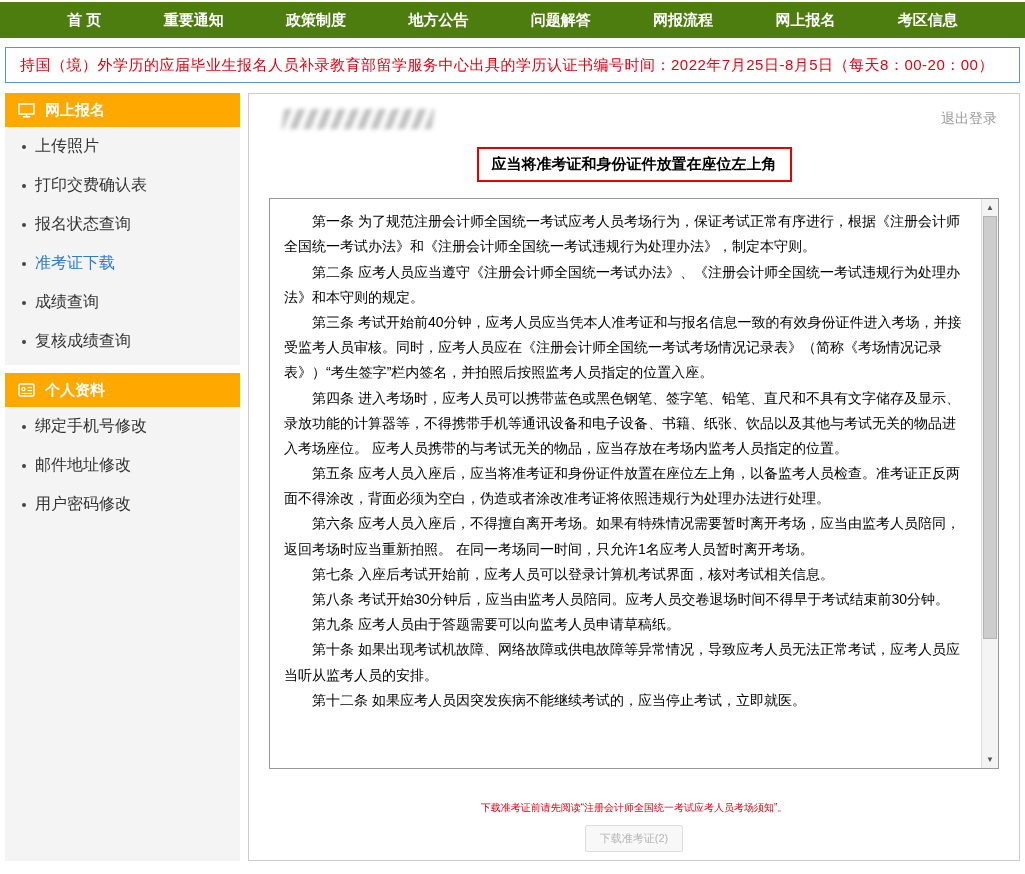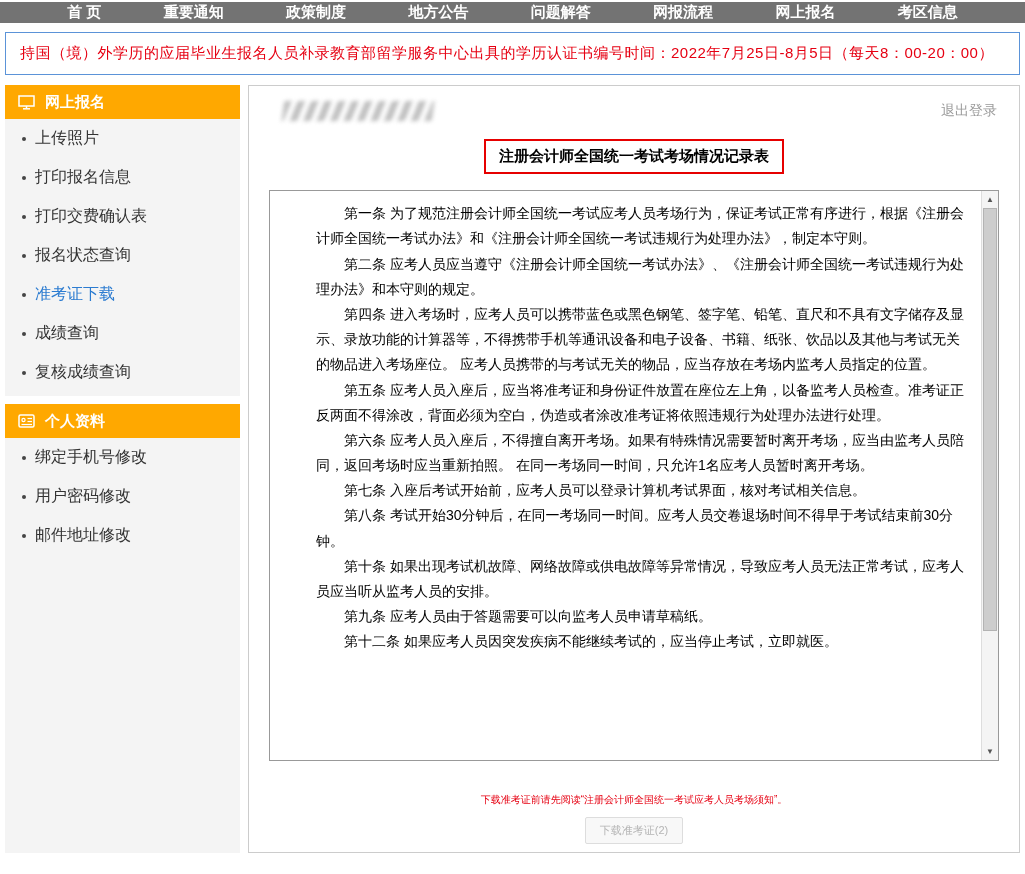--- a/index.html
+++ b/index.html
@@ -4,31 +4,31 @@
 <style>
   * { margin:0; padding:0; box-sizing:border-box; }
   html,body { background:#fff; }
   body {
     width:1025px; height:874px; overflow:hidden;
     font-family:"Liberation Sans","DejaVu Sans",sans-serif;
     color:#333;
   }
   
   .topnav {
-    margin-top:2px; height:21px; background:#737373;
+    margin-top:2px; height:36px; background:#4d7c0f;
     display:flex; align-items:center; justify-content:space-around;
     padding:0 36px;
   }
   .nav-item {
     color:#fff; font-weight:bold; font-size:15px; cursor:pointer;
     padding:0 8px; white-space:nowrap;
   }
   
   .notice-bar {
-    margin:9px 5px 10px 5px; height:43px;
+    margin:9px 5px 10px 5px; height:36px;
     border:1px solid #5b93d8; background:#fff;
     display:flex; align-items:center; padding:0 14px;
   }
   .notice-text { color:#e60012; font-size:15px; letter-spacing:.5px; }
   
   .layout { display:flex; margin:0 5px; gap:8px; height:768px; align-items:stretch; }
   .sidebar { width:235px; display:flex; flex-direction:column; }
   .side-section { background:#f4f4f4; padding-bottom:4px; }
   .side-section + .side-section { margin-top:8px; }
   .side-section.grow { flex:1; }
@@ -63,21 +63,21 @@
     font-size:15px; font-weight:bold; color:#000; background:#fff;
   }
   .rules-box {
     margin-top:16px; height:588px; border:1px solid #999;
     display:flex; overflow:hidden;
   }
   .rules-text {
     flex:1; overflow:hidden; padding:10px 14px 0 14px;
     font-size:14px; line-height:1.8; color:#000;
   }
-  .rules-text p { text-indent:2em;margin-left:32px; }
+  .rules-text p { text-indent:2em; }
   
   .scrollbar {
     width:17px; background:#f4f4f4; border-left:1px solid #ddd;
     display:flex; flex-direction:column;
   }
   .sb-btn {
     height:17px; display:flex; align-items:center; justify-content:center;
     background:#f4f4f4; color:#555; font-size:8px; cursor:pointer;
   }
   .sb-track { flex:1; position:relative; }
@@ -137,24 +137,20 @@
         </span>
         <span>网上报名</span>
       </div>
       <div>
 
           <div class="side-item">
             <span class="bullet"></span>
             <span>上传照片</span>
           </div>
 
-          <div class="side-item">
-            <span class="bullet"></span>
-            <span>打印报名信息</span>
-          </div>
 
           <div class="side-item">
             <span class="bullet"></span>
             <span>打印交费确认表</span>
           </div>
 
           <div class="side-item">
             <span class="bullet"></span>
             <span>报名状态查询</span>
           </div>
@@ -192,64 +188,65 @@
       <div>
 
 
           <div class="side-item">
             <span class="bullet"></span>
             <span>绑定手机号修改</span>
           </div>
 
           <div class="side-item">
             <span class="bullet"></span>
+            <span>邮件地址修改</span>
+          </div>
+
+          <div class="side-item">
+            <span class="bullet"></span>
             <span>用户密码修改</span>
-          </div>
-
-          <div class="side-item">
-            <span class="bullet"></span>
-            <span>邮件地址修改</span>
           </div>
         </div>
     </div>
 
   </div>
 
   <div class="content">
 
     <div class="content-header">
       <div class="redacted-name"></div>
       <span class="logout">退出登录</span>
     </div>
 
     <div class="title-row">
-      <span class="rule-title">注册会计师全国统一考试考场情况记录表</span>
+      <span class="rule-title">应当将准考证和身份证件放置在座位左上角</span>
     </div>
 
     <div class="rules-box">
       <div class="rules-text">
 
           <p>第一条 为了规范注册会计师全国统一考试应考人员考场行为，保证考试正常有序进行，根据《注册会计师全国统一考试办法》和《注册会计师全国统一考试违规行为处理办法》，制定本守则。</p>
 
           <p>第二条 应考人员应当遵守《注册会计师全国统一考试办法》、《注册会计师全国统一考试违规行为处理办法》和本守则的规定。</p>
 
+          <p>第三条 考试开始前40分钟，应考人员应当凭本人准考证和与报名信息一致的有效身份证件进入考场，并接受监考人员审核。同时，应考人员应在《注册会计师全国统一考试考场情况记录表》（简称《考场情况记录表》）“考生签字”栏内签名，并拍照后按照监考人员指定的位置入座。</p>
 
           <p>第四条 进入考场时，应考人员可以携带蓝色或黑色钢笔、签字笔、铅笔、直尺和不具有文字储存及显示、录放功能的计算器等，不得携带手机等通讯设备和电子设备、书籍、纸张、饮品以及其他与考试无关的物品进入考场座位。 应考人员携带的与考试无关的物品，应当存放在考场内监考人员指定的位置。</p>
 
           <p>第五条 应考人员入座后，应当将准考证和身份证件放置在座位左上角，以备监考人员检查。准考证正反两面不得涂改，背面必须为空白，伪造或者涂改准考证将依照违规行为处理办法进行处理。</p>
 
           <p>第六条 应考人员入座后，不得擅自离开考场。如果有特殊情况需要暂时离开考场，应当由监考人员陪同，返回考场时应当重新拍照。 在同一考场同一时间，只允许1名应考人员暂时离开考场。</p>
 
           <p>第七条 入座后考试开始前，应考人员可以登录计算机考试界面，核对考试相关信息。</p>
 
-          <p>第八条 考试开始30分钟后，在同一考场同一时间。应考人员交卷退场时间不得早于考试结束前30分钟。</p>
+          <p>第八条 考试开始30分钟后，应当由监考人员陪同。应考人员交卷退场时间不得早于考试结束前30分钟。</p>
+
+          <p>第九条 应考人员由于答题需要可以向监考人员申请草稿纸。</p>
 
           <p>第十条 如果出现考试机故障、网络故障或供电故障等异常情况，导致应考人员无法正常考试，应考人员应当听从监考人员的安排。</p>
-
-          <p>第九条 应考人员由于答题需要可以向监考人员申请草稿纸。</p>
 
 
           <p>第十二条 如果应考人员因突发疾病不能继续考试的，应当停止考试，立即就医。</p>
         </div>
       <div class="scrollbar">
         <div class="sb-btn">▲</div>
         <div class="sb-track">
           <div class="sb-thumb"></div>
         </div>
         <div class="sb-btn">▼</div>

